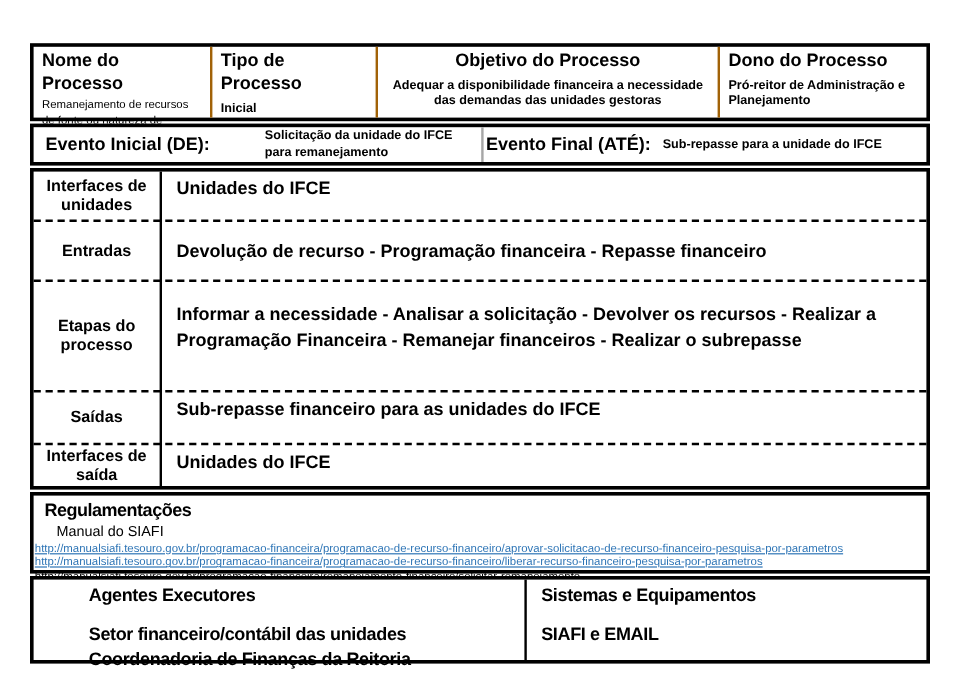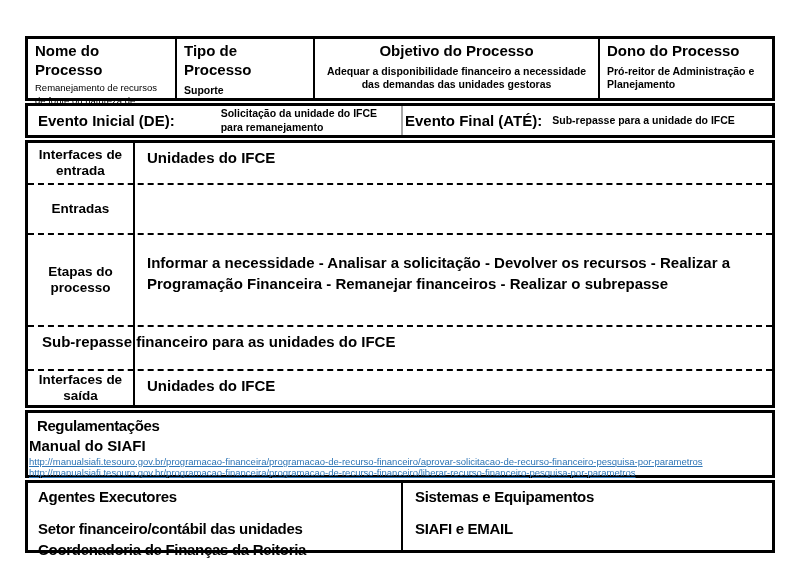--- a/index.html
+++ b/index.html
@@ -4,21 +4,21 @@
 <style>
   * { margin:0; padding:0; box-sizing:border-box; }
   html,body { width:800px; height:566px; background:#ffffff; overflow:hidden; }
   body { font-family:"Liberation Sans","DejaVu Sans",sans-serif; color:#000; }
   .sheet { position:relative; width:660px; height:566px; background:#fff; }
   .block { position:absolute; left:25px; width:750px; border:3px solid #000; background:#fff; }
 
   
   #b1 { top:36px; height:65px; display:flex; }
   .h-cell { padding:3px 7px 2px 7px; }
-  .h-cell + .h-cell { border-left:2px solid #000000; }
+  .h-cell + .h-cell { border-left:2px solid #a16207; }
   .h-title { font-size:15px; font-weight:bold; line-height:1.25; }
   .h-sub   { font-size:9.5px; line-height:1.45; margin-top:1px; }
   .h-body  { font-size:10.5px; font-weight:bold; line-height:1.3; margin-top:4px; }
   .c1 { width:147px; } .c2 { width:138px; } .c3 { width:285px;text-align:center; } .c4 { flex:1; }
 
   
   #b2 { top:103px; height:35px; display:flex; }
   .e-cell { display:flex; align-items:center; padding:2px 6px 2px 10px; }
   .e-left { width:373px;gap:36px; }
   .e-div  { width:2px; background:#a6a6a6; }
@@ -37,51 +37,51 @@
   .m-content { flex:1; padding-left:14px; padding-right:10px; font-size:15px; font-weight:bold; line-height:1.4; }
   .m-content.top { padding-top:4px; }
   .m-content.mid { display:flex; align-items:center; }
   .m-content.pt  { padding-top:17px; }
   .vline { position:absolute; left:105px; top:0; bottom:0; width:2px; background:#000; }
 
   
   #b4 { top:410px; height:68px; display:flex;flex-direction:column; }
   .reg-label { width:131px; padding:4px 0 0 9px; font-size:15px; font-weight:bold; letter-spacing:-0.4px; }
   .reg-content { flex:1; padding:2px 8px 0 1px; }
-  .reg-title { font-size:15px; font-weight:bold; line-height:1.3; }
+  .reg-title { font-size:12px; font-weight:normal; line-height:1.3;padding-left:18px; }
   .reg-line { font-size:9.5px; line-height:1.25; word-break:break-all; display:block; }
   a.reg-line { color:#2E75B6; text-decoration:underline; }
   .reg-plain { color:#000; text-decoration:none; }
 
   
-  #b5 { top:480px; height:73px; display:flex; }
+  #b5 { top:480px; height:73px; display:flex;padding-left:36px; }
   .f-cell { padding:5px 10px; letter-spacing:-0.3px; }
   .f-left { width:373px; }
   .f-div { width:2px; background:#000; }
   .f-right { flex:1; padding-left:12px; }
   .f-title { font-size:15px; font-weight:bold; }
   .f-body { margin-top:13px; font-size:15px; font-weight:bold; line-height:1.4; }
 </style>
 </head>
 <body>
 
 <div class="sheet">
 
   <div class="block" id="b1">
     <div class="h-cell c1">
       <div class="h-title">Nome do Processo</div>
       <div class="h-sub">Remanejamento de recursos de fonte ou natureza de despesa</div>
     </div>
     <div class="h-cell c2">
       <div class="h-title">Tipo de Processo</div>
-      <div class="h-body">Suporte</div>
+      <div class="h-body">Inicial</div>
     </div>
     <div class="h-cell c3">
       <div class="h-title">Objetivo do Processo</div>
-      <div class="h-body">Adequar a disponibilidade financeiro a necessidade das demandas das unidades gestoras</div>
+      <div class="h-body">Adequar a disponibilidade financeira a necessidade das demandas das unidades gestoras</div>
     </div>
     <div class="h-cell c4">
       <div class="h-title">Dono do Processo</div>
       <div class="h-body">Pró-reitor de Administração e Planejamento</div>
     </div>
   </div>
 
   <div class="block" id="b2">
     <div class="e-cell e-left">
       <span class="e-label">Evento Inicial (DE):</span>
@@ -90,31 +90,33 @@
     <div class="e-div"></div>
     <div class="e-cell e-right">
       <span class="e-label">Evento Final (ATÉ):</span>
       <span class="e-value">Sub-repasse para a unidade do IFCE</span>
     </div>
   </div>
 
   <div class="block" id="b3">
     <div class="vline"></div>
     <div class="m-row dash r0">
-      <div class="m-label">Interfaces de entrada</div>
+      <div class="m-label">Interfaces de unidades</div>
       <div class="m-content top">Unidades do IFCE</div>
     </div>
     <div class="m-row dash r1">
       <div class="m-label">Entradas</div>
+      <div class="m-content mid">Devolução de recurso - Programação financeira - Repasse financeiro</div>
     </div>
     <div class="m-row dash r2">
       <div class="m-label">Etapas do processo</div>
       <div class="m-content pt">Informar a necessidade - Analisar a solicitação - Devolver os recursos - Realizar a Programação Financeira - Remanejar financeiros -  Realizar o subrepasse</div>
     </div>
     <div class="m-row dash r3">
+      <div class="m-label">Saídas</div>
       <div class="m-content top">Sub-repasse financeiro para as unidades do IFCE</div>
     </div>
     <div class="m-row r4">
       <div class="m-label">Interfaces de saída</div>
       <div class="m-content top">Unidades do IFCE</div>
     </div>
   </div>
 
   <div class="block" id="b4">
     <div class="reg-label">Regulamentações</div>

